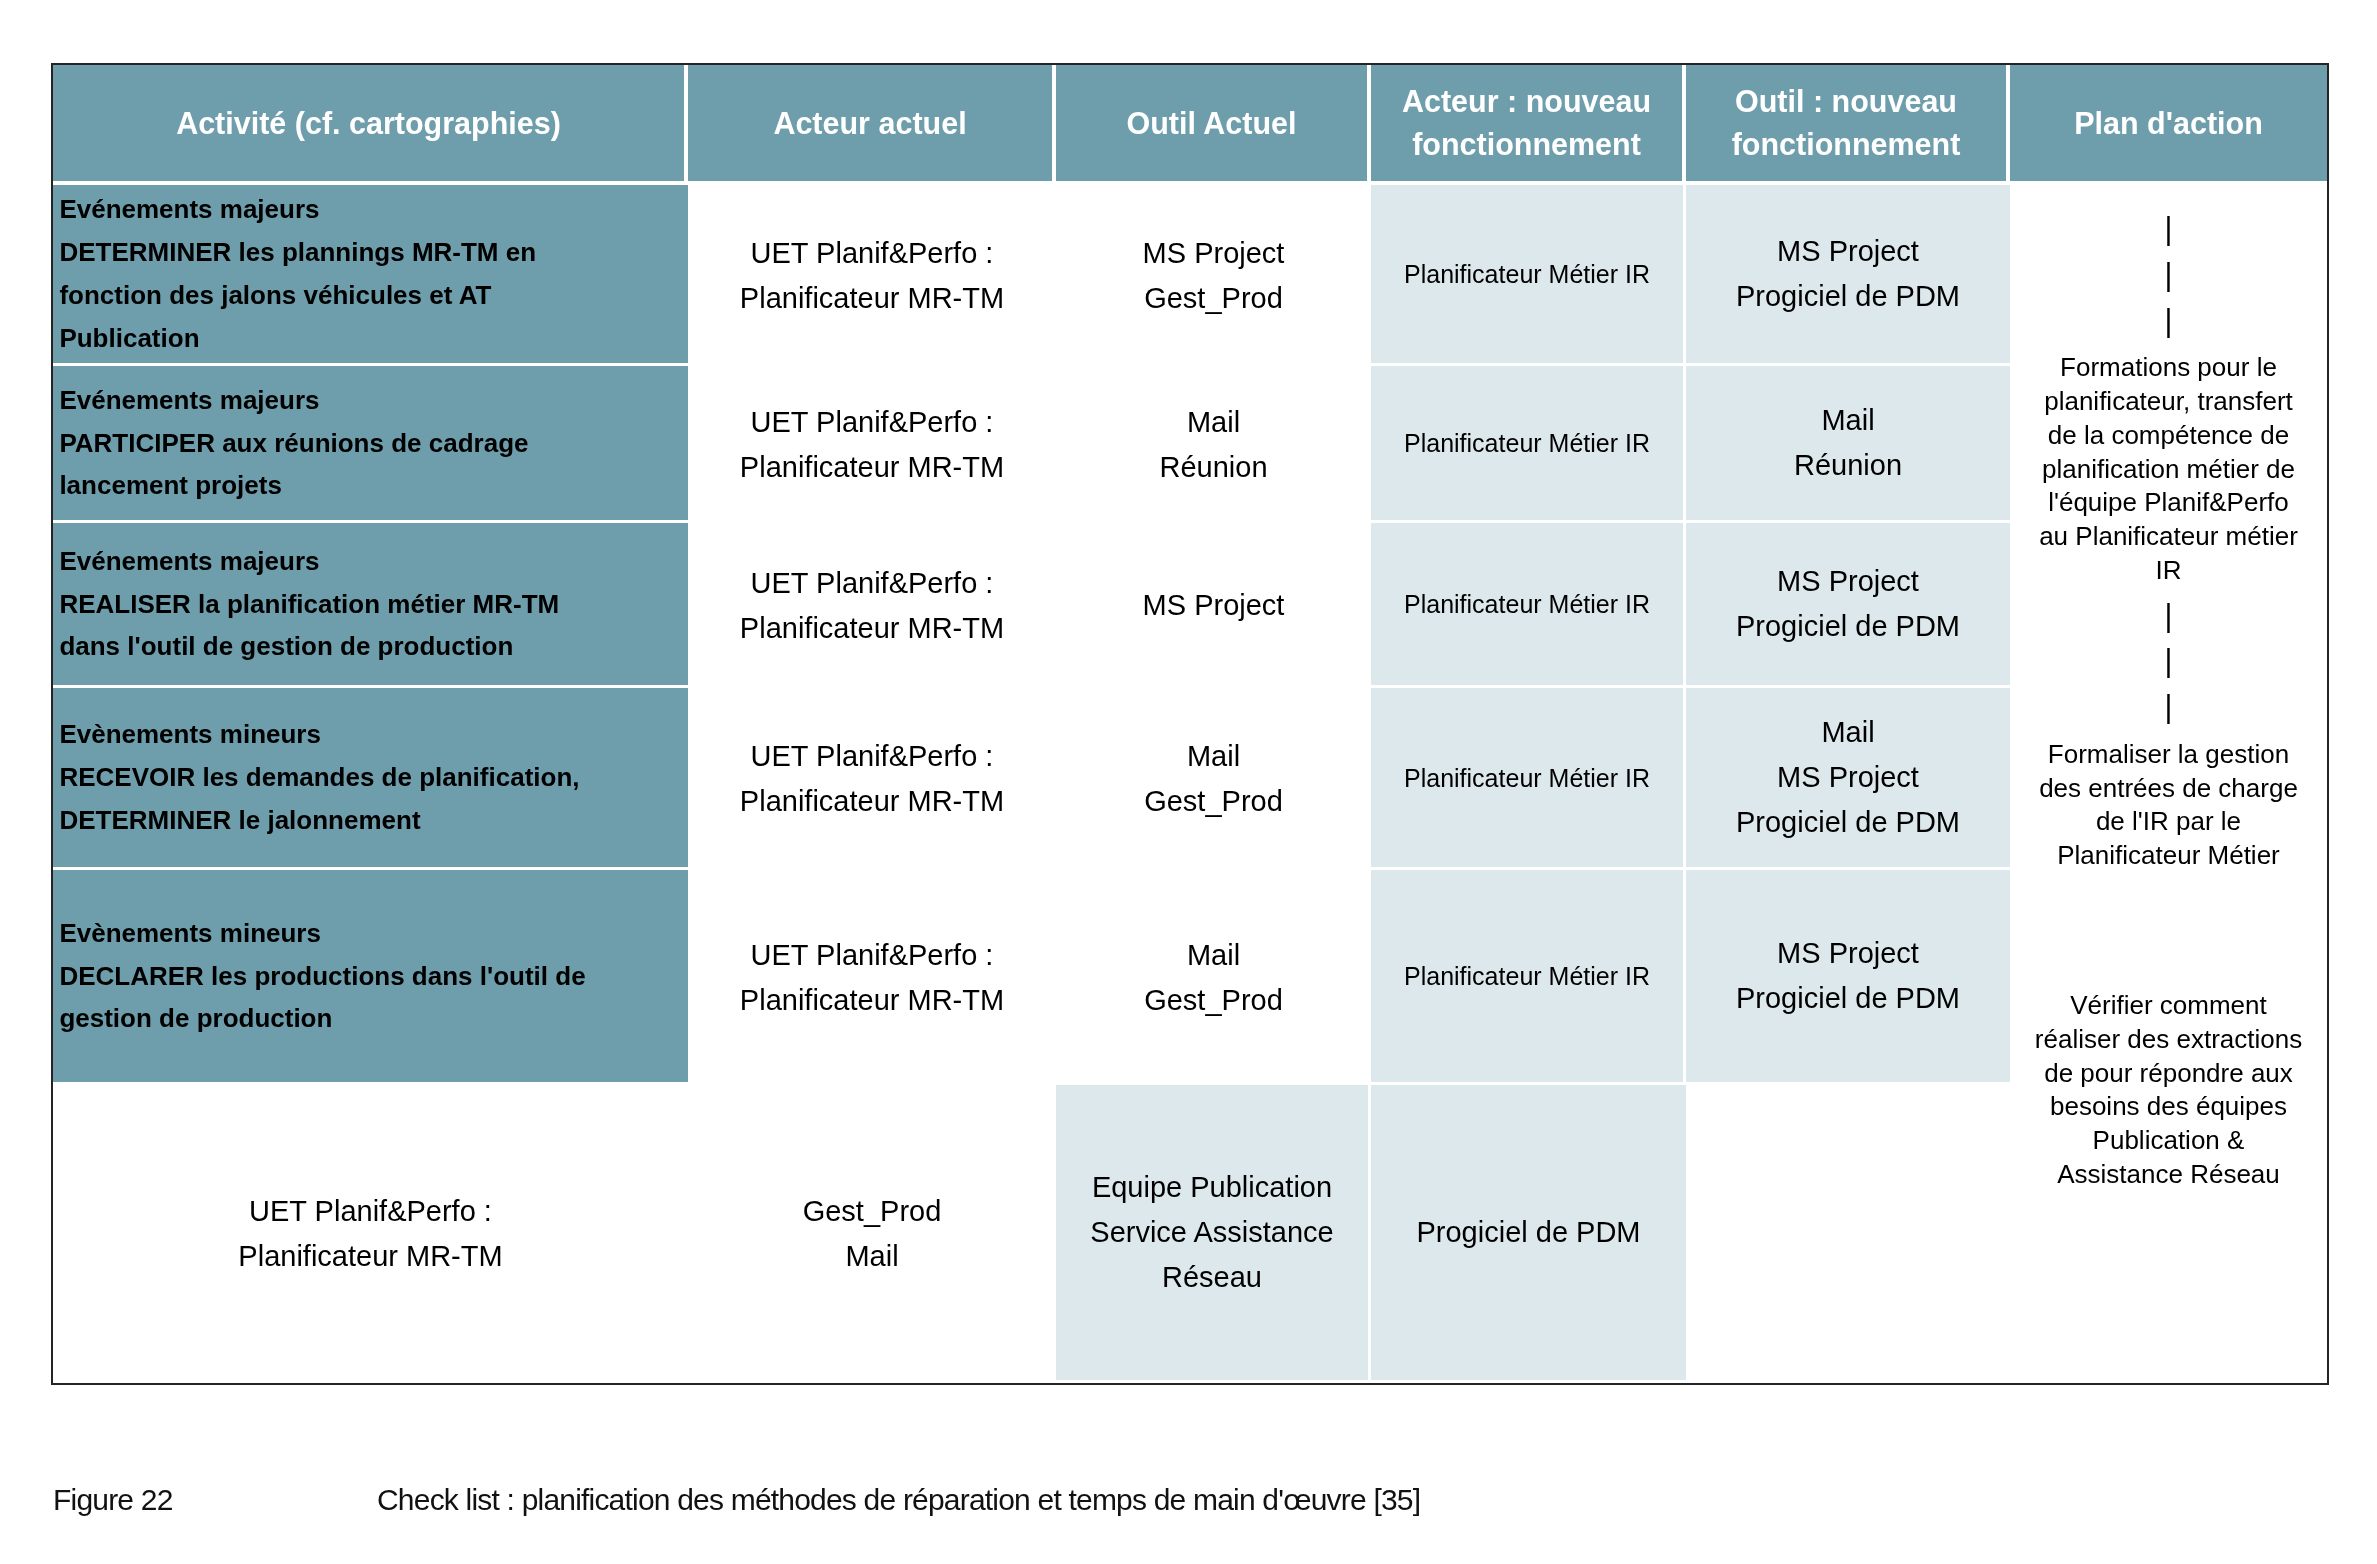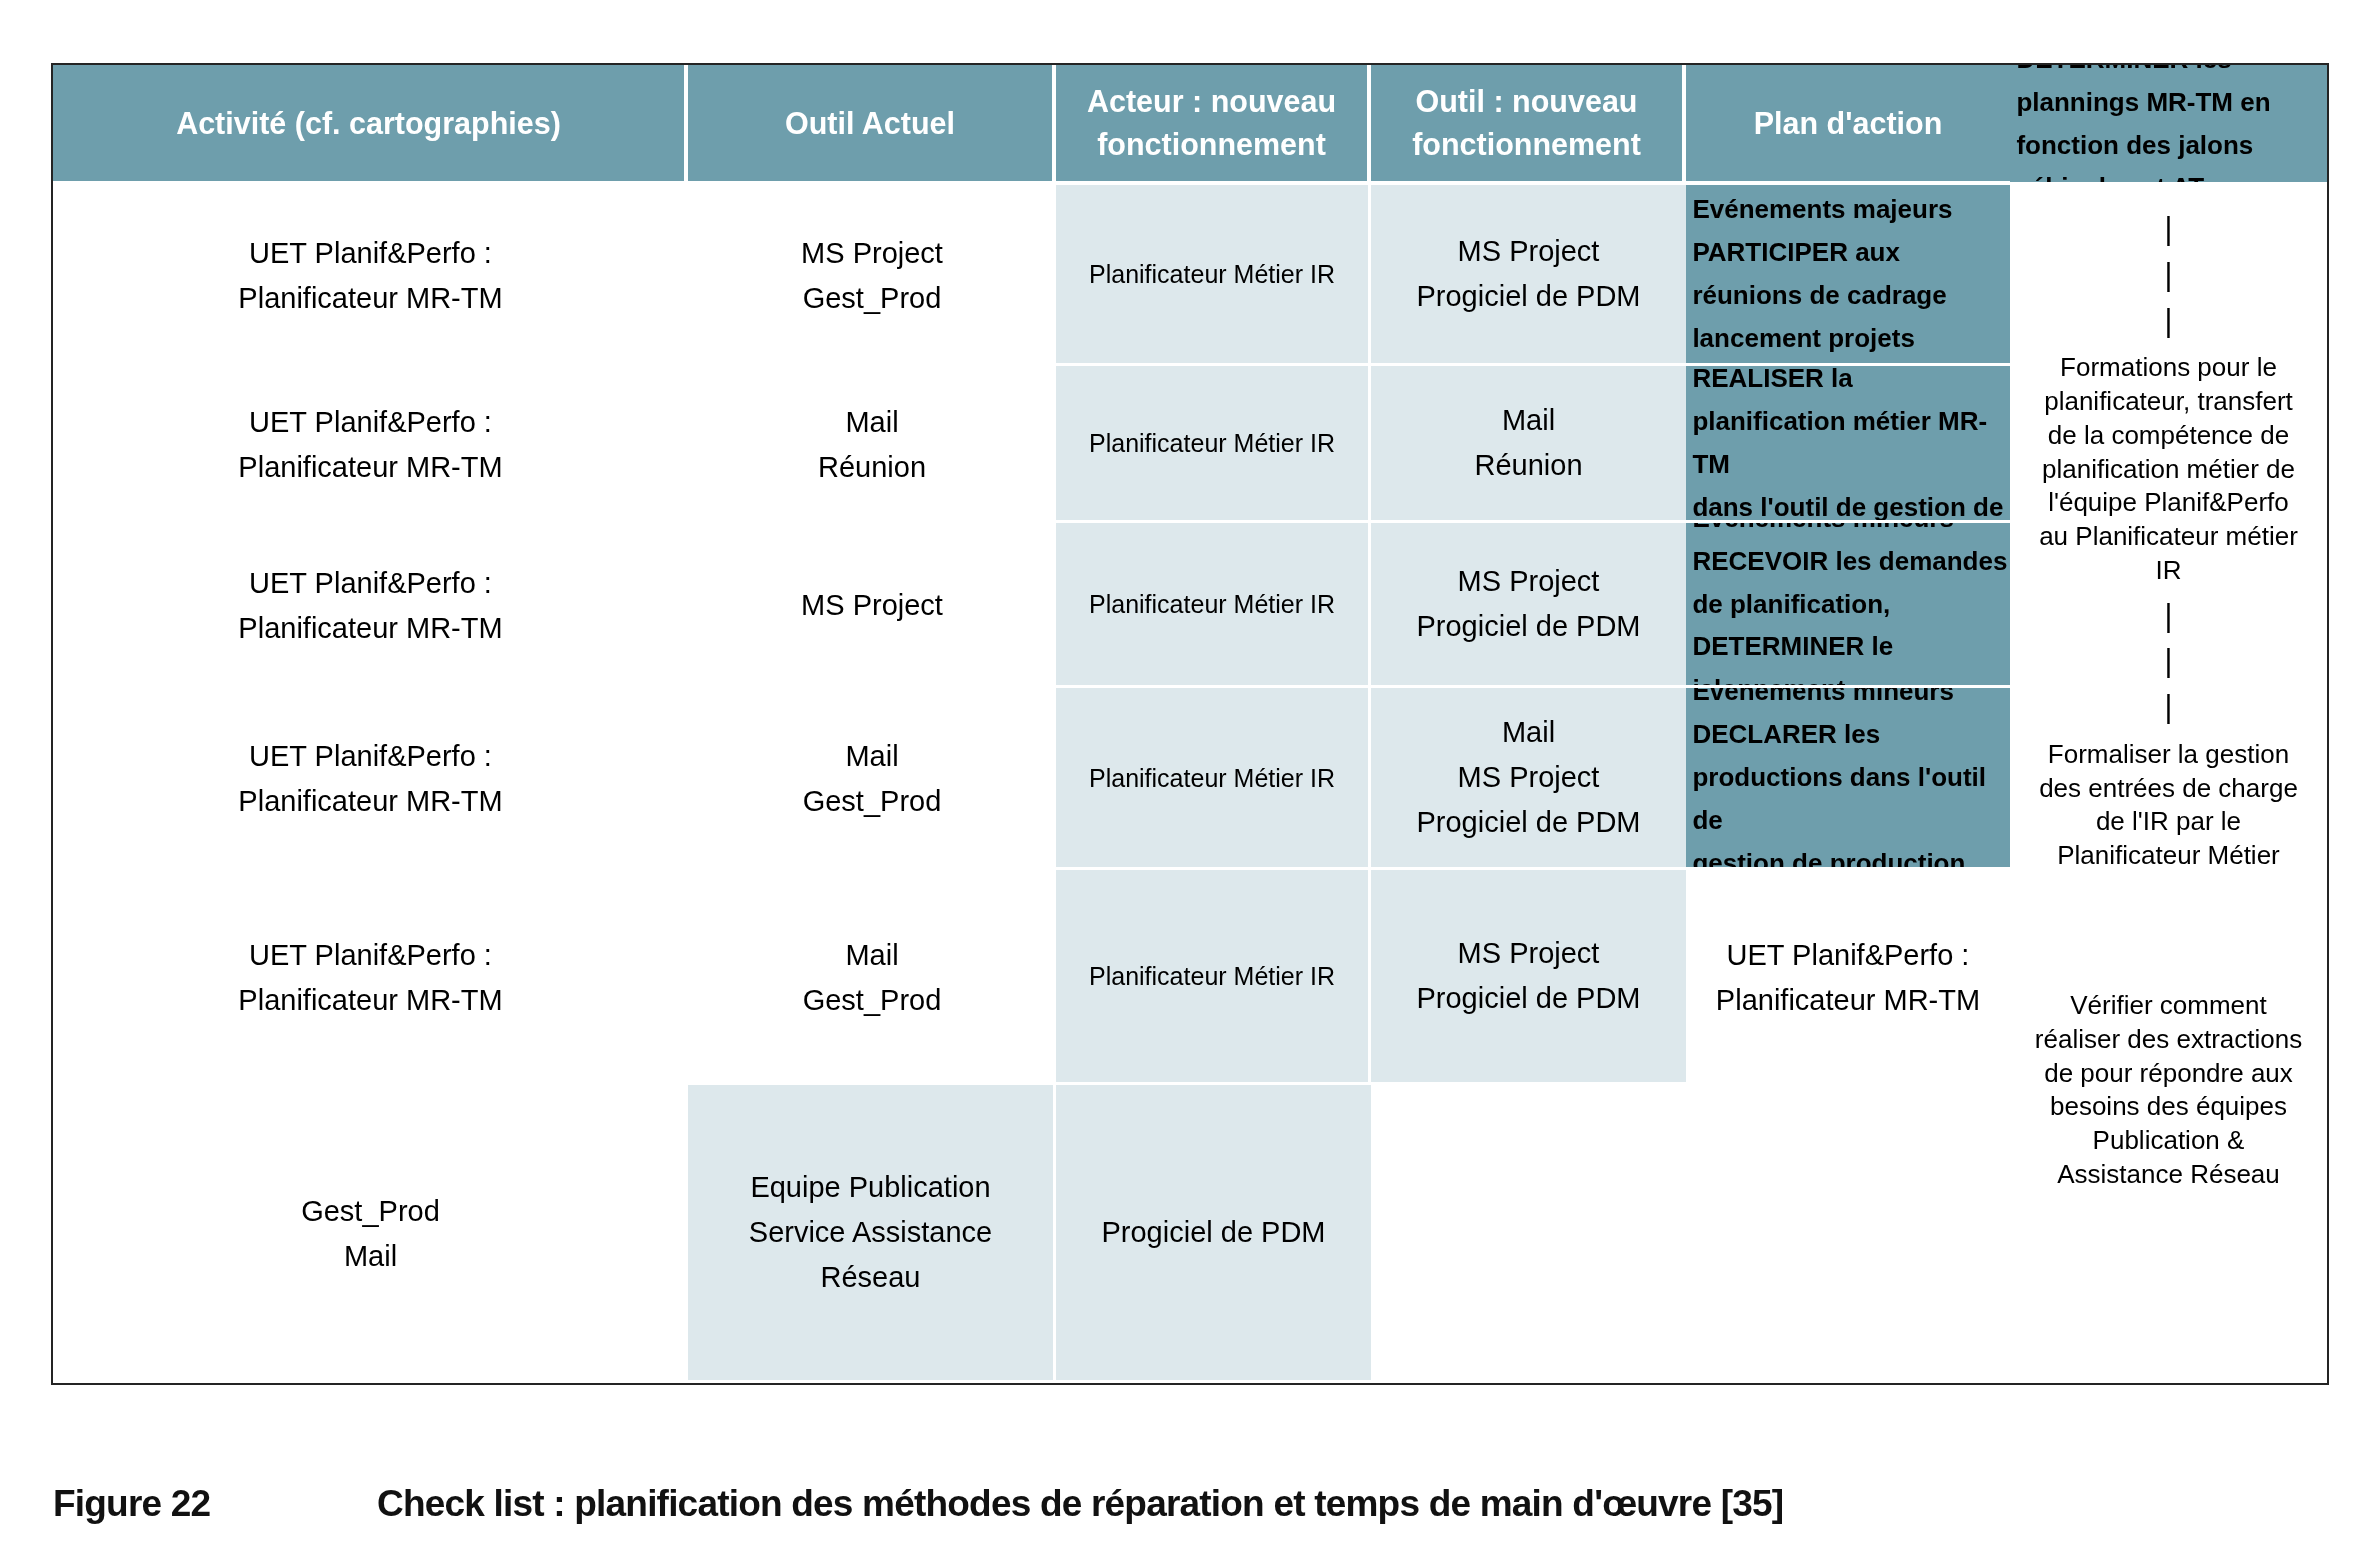--- a/index.html
+++ b/index.html
@@ -39,32 +39,33 @@
     text-align:center;font-size:26px;line-height:1.3;white-space:pre-line;overflow:hidden;
   }
   .bars{font-size:30.5px;line-height:1.5;font-weight:normal;}
   .bars-top{margin-top:21px;}
   .bars-mid{margin-top:4.8px;}
   .plan-para{margin-top:8px;text-align:center;}
   .plan-para-2{}
   .plan-para-3{margin-top:116px;}
   .caption{
     position:absolute;left:53px;top:1483px;width:2273px;
-    font-weight:bold;font-size:37px;color:#111111;letter-spacing:-0.8px;white-space:nowrap;
+    font-weight:normal;font-size:30px;color:#111111;letter-spacing:-0.8px;white-space:nowrap;
   }
   .fig-label{display:inline-block;min-width:324px;}
 </style>
 </head>
 <body>
 
 <div class="page">
 
   <div class="tbl">
 
     <div class="cell th">Activité (cf. cartographies)</div>
+    <div class="cell th">Acteur actuel</div>
     <div class="cell th">Outil Actuel</div>
     <div class="cell th">Acteur : nouveau
 fonctionnement</div>
     <div class="cell th">Outil : nouveau
 fonctionnement</div>
     <div class="cell th th-last">Plan d'action</div>
 
     <div class="cell act">Evénements majeurs
 DETERMINER les plannings MR-TM en
 fonction des jalons véhicules et AT

